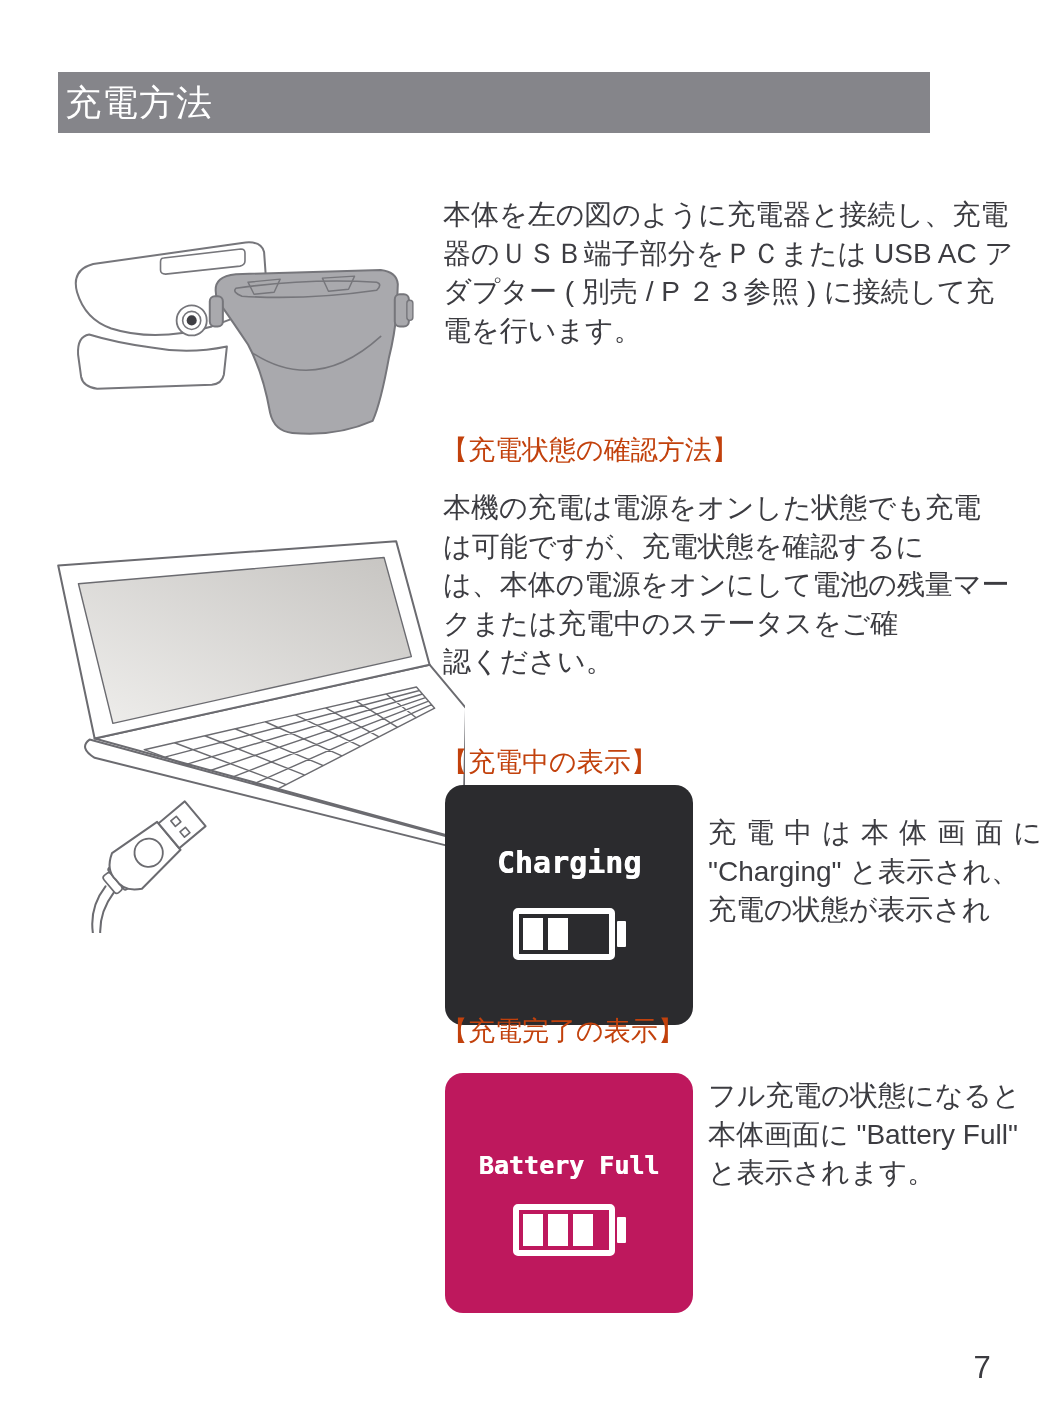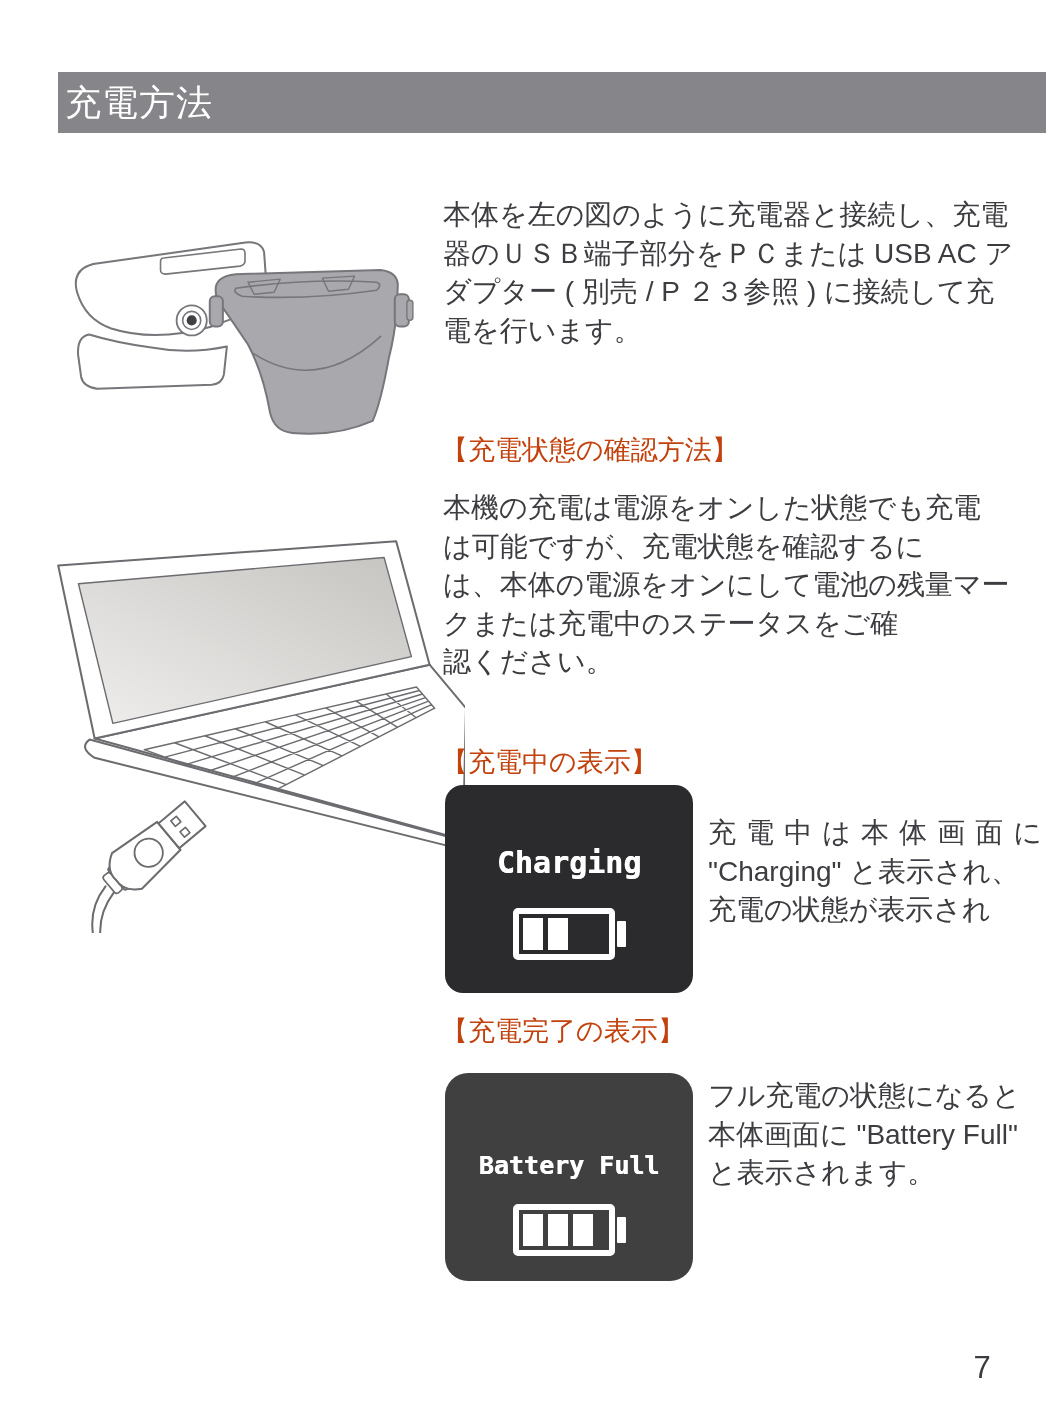--- a/index.html
+++ b/index.html
@@ -3,35 +3,35 @@
 <meta charset="utf-8">
 <style>
   html,body{margin:0;padding:0;background:#ffffff;}
   #page{
     position:relative;width:1063px;height:1417px;background:#ffffff;
     font-family:"Liberation Sans","DejaVu Sans",sans-serif;
     color:#3c3c41;overflow:hidden;
   }
   
   .header-bar{
-    position:absolute;left:58px;top:72px;width:988px;height:61px;
+    position:absolute;left:58px;top:72px;width:872px;height:61px;
     background:#85858a;
   }
   .header-bar .title{
     color:#ffffff;font-size:36px;line-height:61px;padding-left:7px;
     font-weight:400;letter-spacing:1px;white-space:nowrap;
   }
   
   .tblock{position:absolute;font-size:28px;line-height:38.5px;color:#3c3c41;}
   .tline{white-space:nowrap;}
   .stretch-first .tline:first-child{text-align:justify;text-align-last:justify;white-space:normal;}
   .jheading{position:absolute;font-size:27px;line-height:36px;color:#c2410c;white-space:nowrap;}
   
   .display{
-    position:absolute;left:445px;width:248px;height:208px;
+    position:absolute;left:445px;width:248px;height:240px;
     background:#2b2b2e;border-radius:18px;
     display:flex;flex-direction:column;align-items:center;
   }
   .screen-label{
     font-family:"DejaVu Sans Mono","Liberation Mono",monospace;
     font-weight:700;color:#ffffff;white-space:nowrap;
     text-shadow:0.5px 0 0 #fff;
   }
   .label-lg{font-size:30px;margin-top:60px;}
   .label-md{font-size:25px;margin-top:78px;}
@@ -152,21 +152,21 @@
   </div>
 
   <div class="tblock stretch-first" style="left:708px;top:814px;width:334px;">
       <div class="tline">充電中は本体画面に</div>
       <div class="tline">"Charging" と表示され、</div>
       <div class="tline">充電の状態が表示され</div>
     </div>
 
   <div class="jheading" style="left:441px;top:1013px;">【充電完了の表示】</div>
 
-  <div class="display" style="top: 1073px; background-color: #404040; border-radius: 23px;">
+  <div class="display" style="top: 1073px; background-color: #be185d;">
     <div class="screen-label label-md">Battery Full</div>
     <div class="battery b-full">
         <div class="bshell">
           <div class="bcell"></div>
           <div class="bcell"></div>
           <div class="bcell"></div>
         </div>
         <div class="bnub"></div>
       </div>
   </div>

